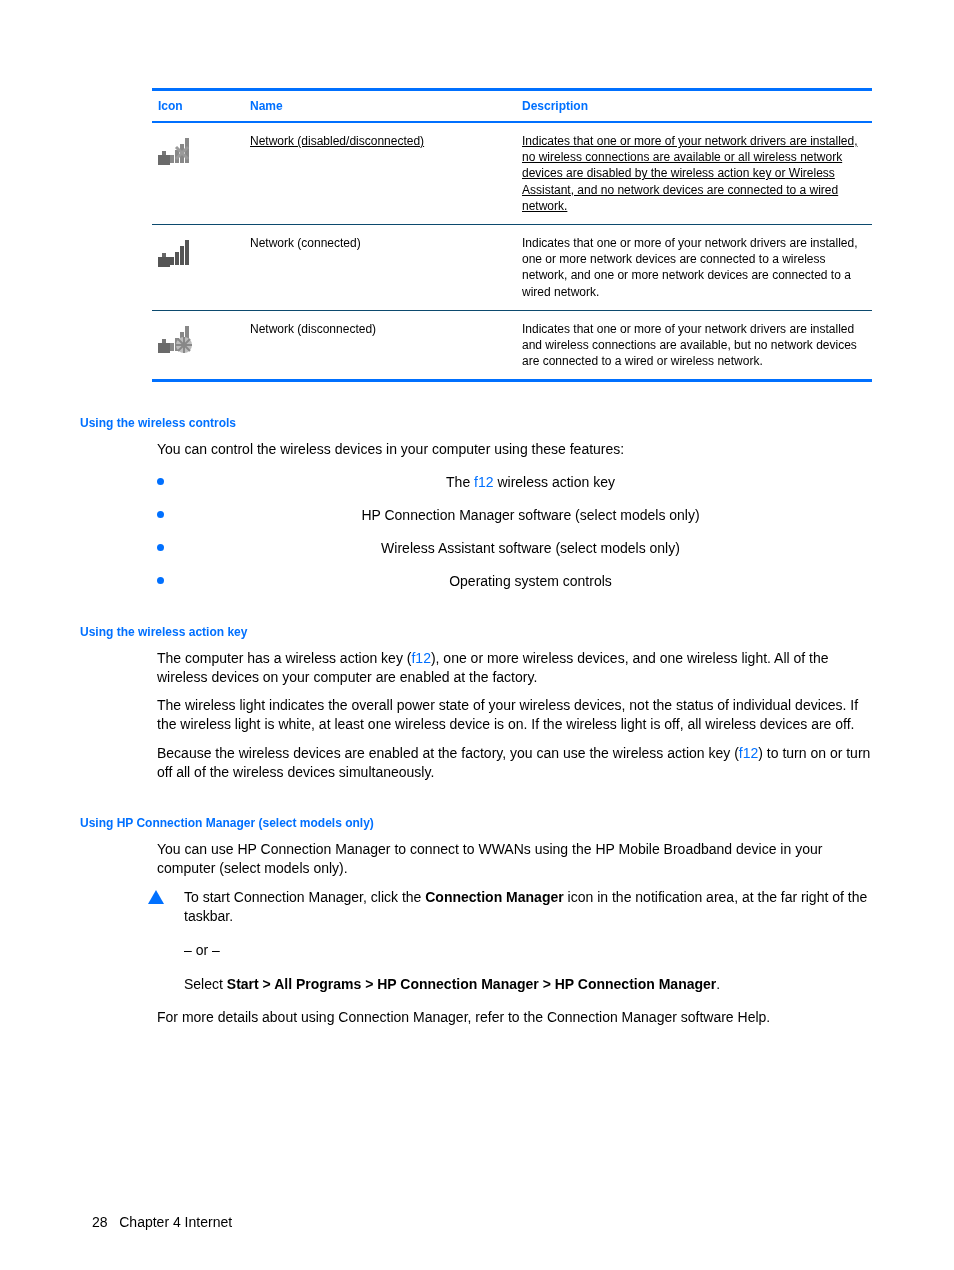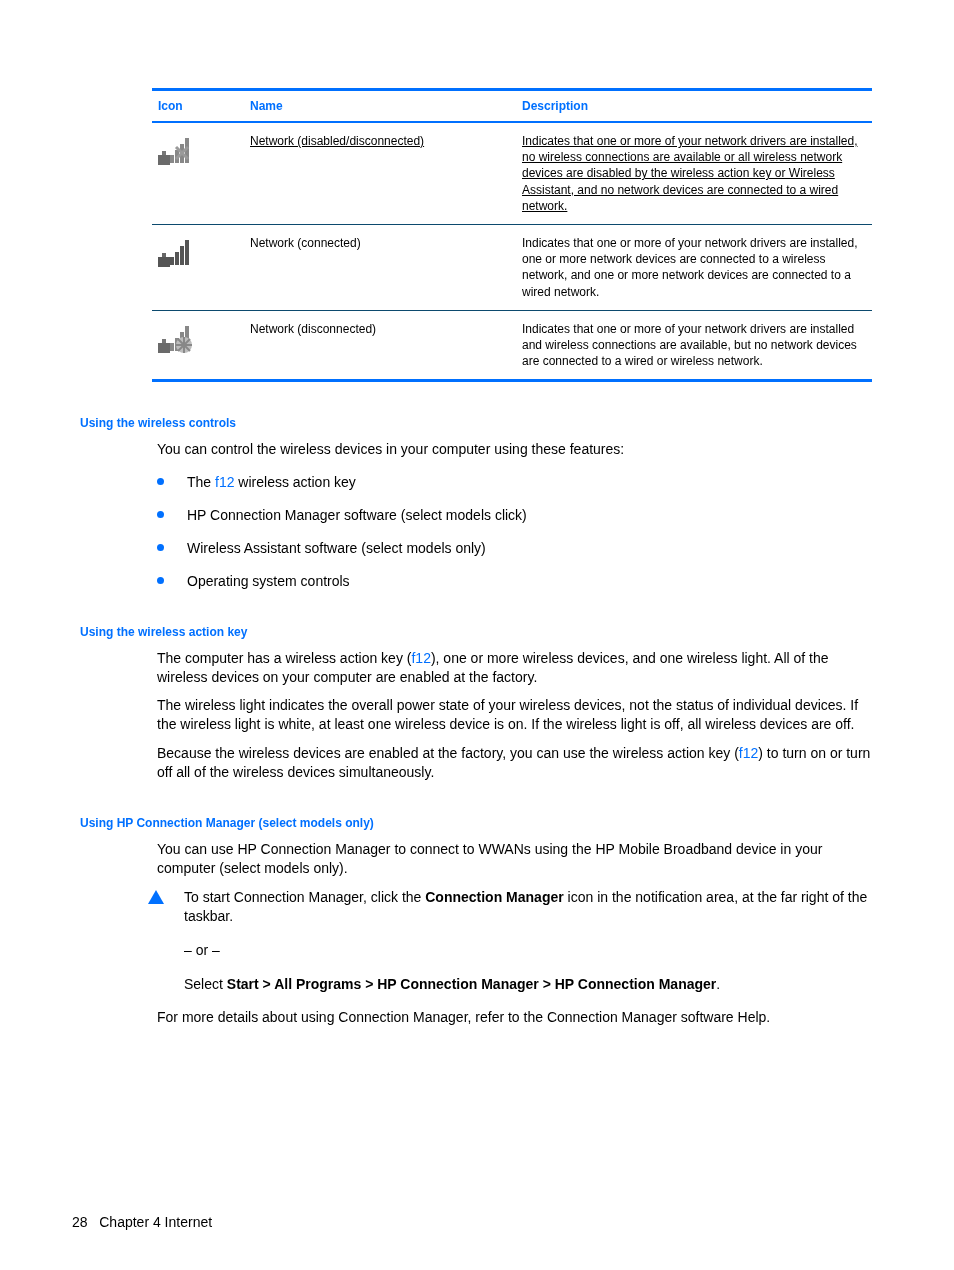--- a/index.html
+++ b/index.html
@@ -67,20 +67,21 @@
   
   ul.dots {
     list-style: none;
     padding: 0;
     margin: 12px 0 0 0;
   }
   ul.dots li {
     position: relative;
     padding-left: 30px;
     margin: 14px 0;
+    text-align: center;
   }
   ul.dots li::before {
     content: "";
     position: absolute;
     left: 0;
     top: 5px;
     width: 7px; height: 7px;
     border-radius: 50%;
     background: #0070ff;
   }
@@ -98,21 +99,21 @@
     width: 0; height: 0;
     border-left: 8px solid transparent;
     border-right: 8px solid transparent;
     border-bottom: 14px solid #0070ff;
   }
   .note p { margin: 0 0 14px 0; }
   .bold { font-weight: bold; }
   
   .footer {
     position: absolute;
-    left: 72px;
+    left: 92px;
     bottom: 40px;
     font-size: 14px;
   }
 </style>
 </head>
 <body>
 
 <div class="page">
 
   <table class="icon-table">
@@ -180,21 +181,21 @@
     </tbody>
   </table>
 
   <h2 class="section">Using the wireless controls</h2>
   <div class="body-block">
     <p>You can control the wireless devices in your computer using these features:</p>
     <ul class="dots">
       <li>
         <span>The </span><span class="link-blue">f12</span><span> wireless action key</span>
       </li>
-      <li>HP Connection Manager software (select models click)</li>
+      <li>HP Connection Manager software (select models only)</li>
       <li>Wireless Assistant software (select models only)</li>
       <li>Operating system controls</li>
     </ul>
   </div>
 
   <h2 class="section">Using the wireless action key</h2>
   <div class="body-block">
     <p>
       <span>The computer has a wireless action key (</span><span class="link-blue">f12</span><span>), one or more wireless devices, and one wireless light. All of the wireless devices on your computer are enabled at the factory.</span>
     </p>

